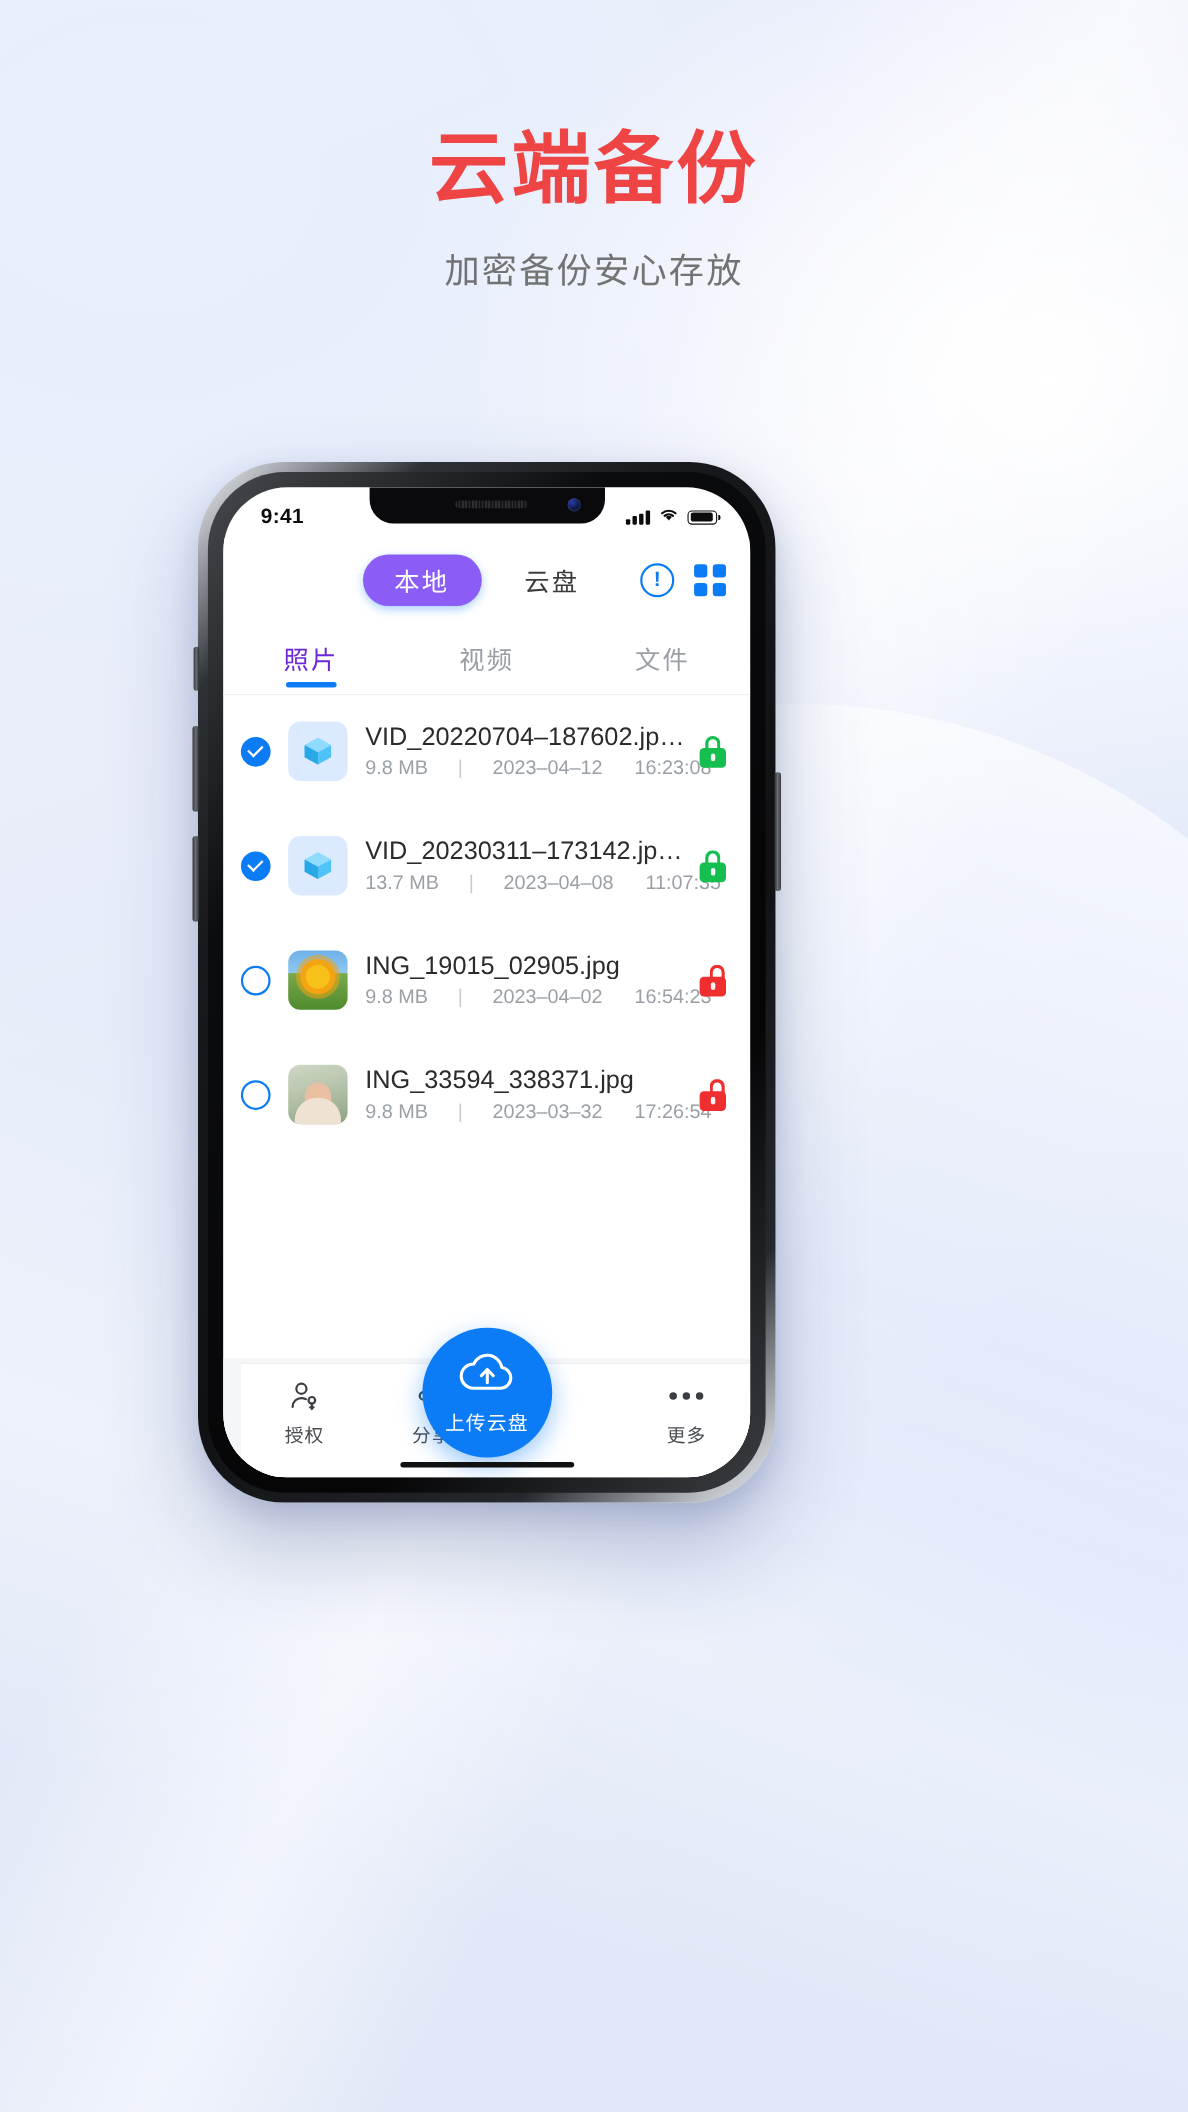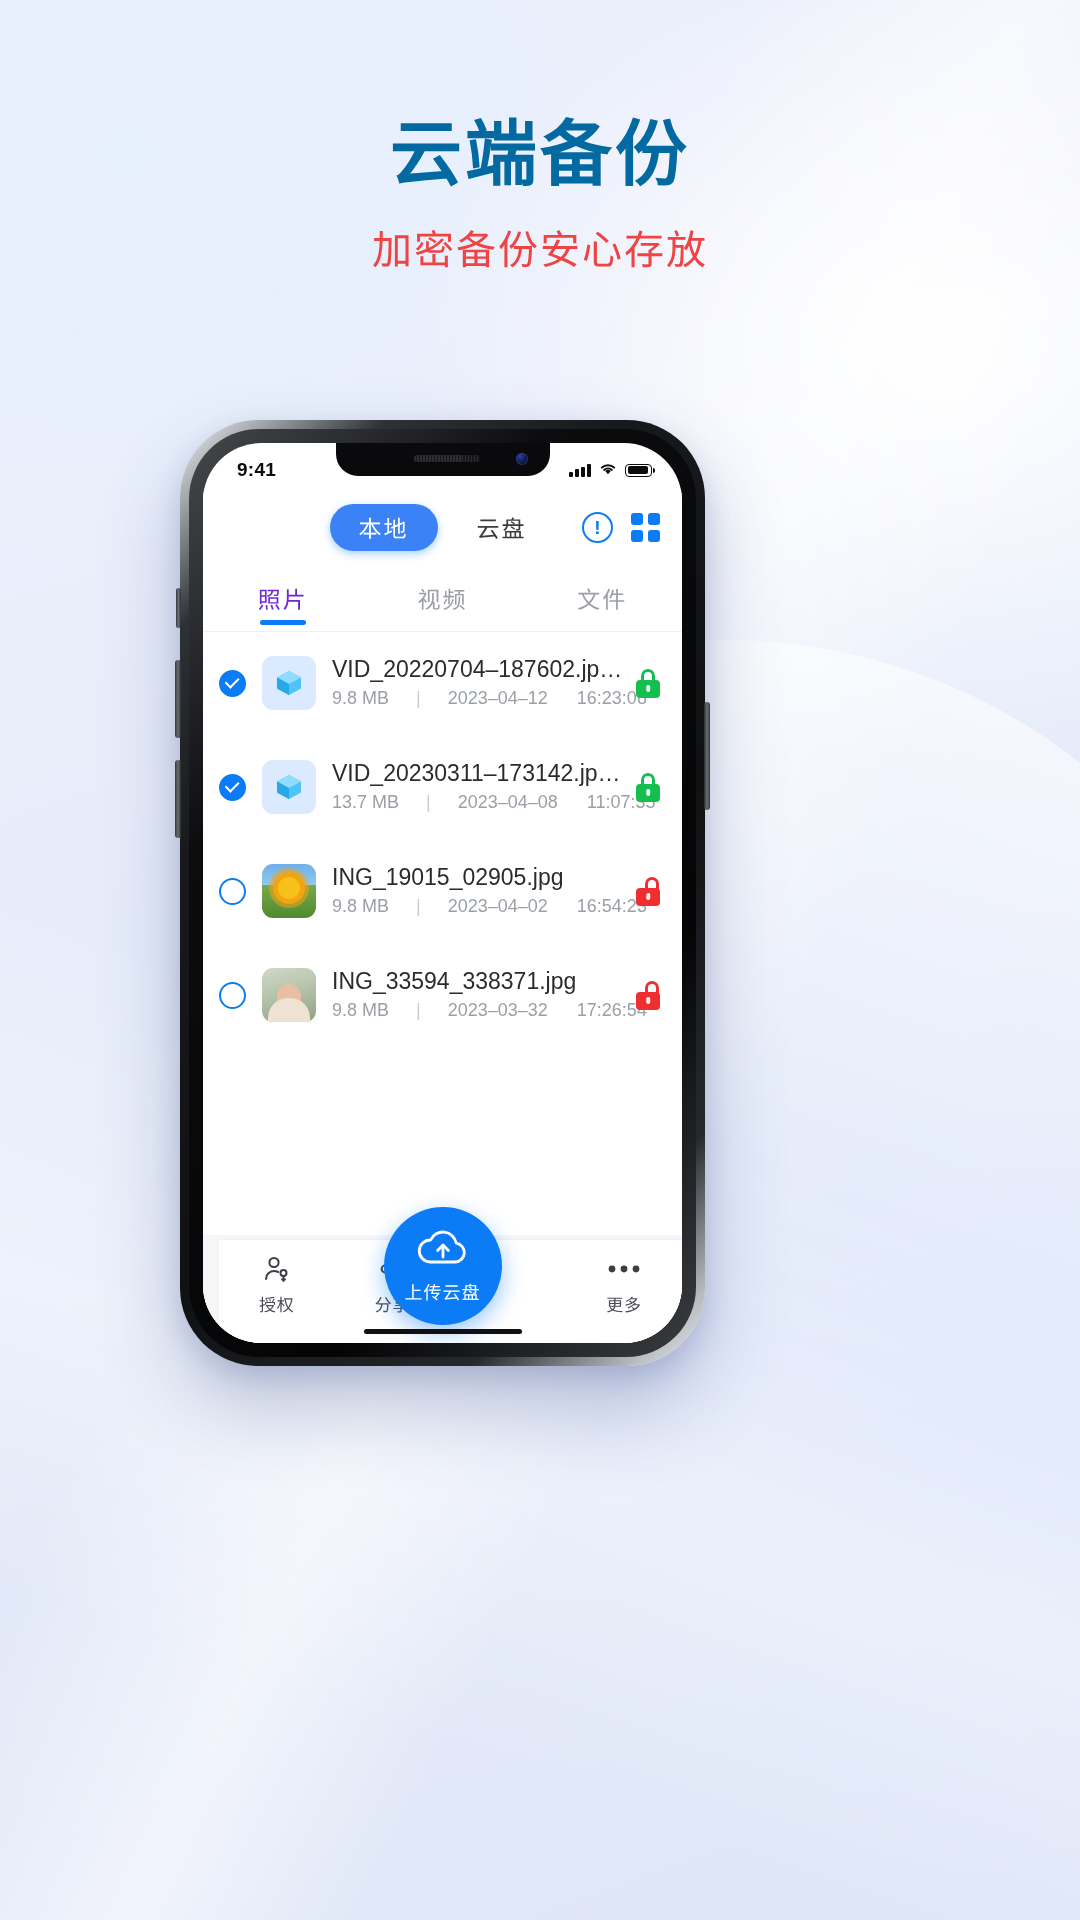--- a/index.html
+++ b/index.html
@@ -18,25 +18,25 @@
       linear-gradient(115deg, rgba(255,255,255,0) 38%, rgba(255,255,255,.55) 52%, rgba(255,255,255,0) 64%),
       linear-gradient(200deg, rgba(255,255,255,0) 55%, rgba(255,255,255,.35) 72%, rgba(255,255,255,0) 86%);
   }
   .bg-arc{
     position:absolute;right:-220px;top:640px;width:1150px;height:1150px;border-radius:50%;
     background:linear-gradient(200deg, rgba(255,255,255,.72) 0%, rgba(255,255,255,0) 58%);
     pointer-events:none;
   }
   .hero{position:absolute;left:0;right:0;top:118px;text-align:center;}
   .hero-title{
-    font-size:72px;font-weight:700;color:#0369a1;letter-spacing:3px;line-height:1;
+    font-size:72px;font-weight:700;color:#ef4444;letter-spacing:3px;line-height:1;
     margin:0;
   }
   .hero-sub{
-    margin:40px 0 0 0;font-size:40px;color:#ef4444;letter-spacing:2px;font-weight:400;line-height:1;
+    margin:40px 0 0 0;font-size:32px;color:#737373;letter-spacing:2px;font-weight:400;line-height:1;
   }
 
   
   .phone{
     position:absolute;left:180px;top:420px;width:525px;height:946px;
     border-radius:78px;
     background:linear-gradient(135deg,#f2f3f5 0%,#9fa3a9 6%,#2e3135 14%,#17191c 30%,#101113 60%,#25282c 84%,#b9bdc2 95%,#e9eaec 100%);
     box-shadow:0 42px 80px rgba(60,80,140,.30), 0 10px 26px rgba(60,80,140,.18);
     padding:0;
   }
@@ -88,21 +88,21 @@
     position:absolute;left:0;right:0;top:46px;height:76px;display:flex;align-items:center;z-index:4;
     background:#fff;
   }
   .segment{
     position:absolute;left:50%;transform:translateX(-50%);display:flex;align-items:center;gap:10px;
   }
   .seg-btn{
     min-width:108px;height:47px;border-radius:24px;display:flex;align-items:center;justify-content:center;
     font-size:23px;color:#3c3c3c;letter-spacing:2px;padding:0 22px;box-sizing:border-box;
   }
-  .seg-btn.active{background:#3b82f6;color:#fff;font-weight:500;box-shadow:0 3px 9px rgba(11,124,245,.35);}
+  .seg-btn.active{background:#8b5cf6;color:#fff;font-weight:500;box-shadow:0 3px 9px rgba(11,124,245,.35);}
   .topbar-right{position:absolute;right:22px;display:flex;align-items:center;gap:18px;}
   .icon-alert{width:31px;height:31px;border-radius:50%;border:2.2px solid #0b7cf5;display:flex;align-items:center;
     justify-content:center;color:#0b7cf5;font-size:19px;font-weight:700;line-height:1;box-sizing:border-box;}
   .icon-grid{width:29px;height:29px;display:grid;grid-template-columns:1fr 1fr;grid-template-rows:1fr 1fr;gap:5px;}
   .icon-grid span{background:#0b7cf5;border-radius:3px;display:block;}
 
   
   .subtabs{
     position:absolute;left:0;right:0;top:122px;height:66px;display:flex;align-items:center;
     background:#fff;border-bottom:1px solid #eceff3;z-index:3;

